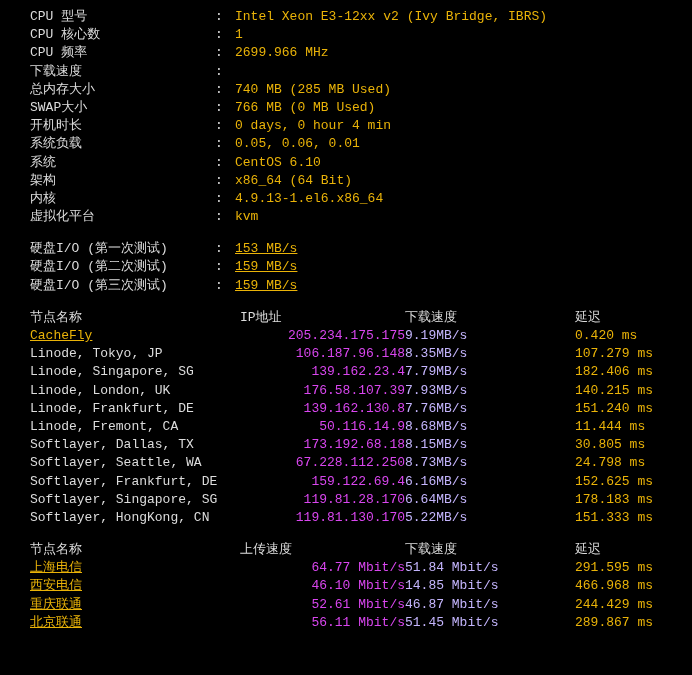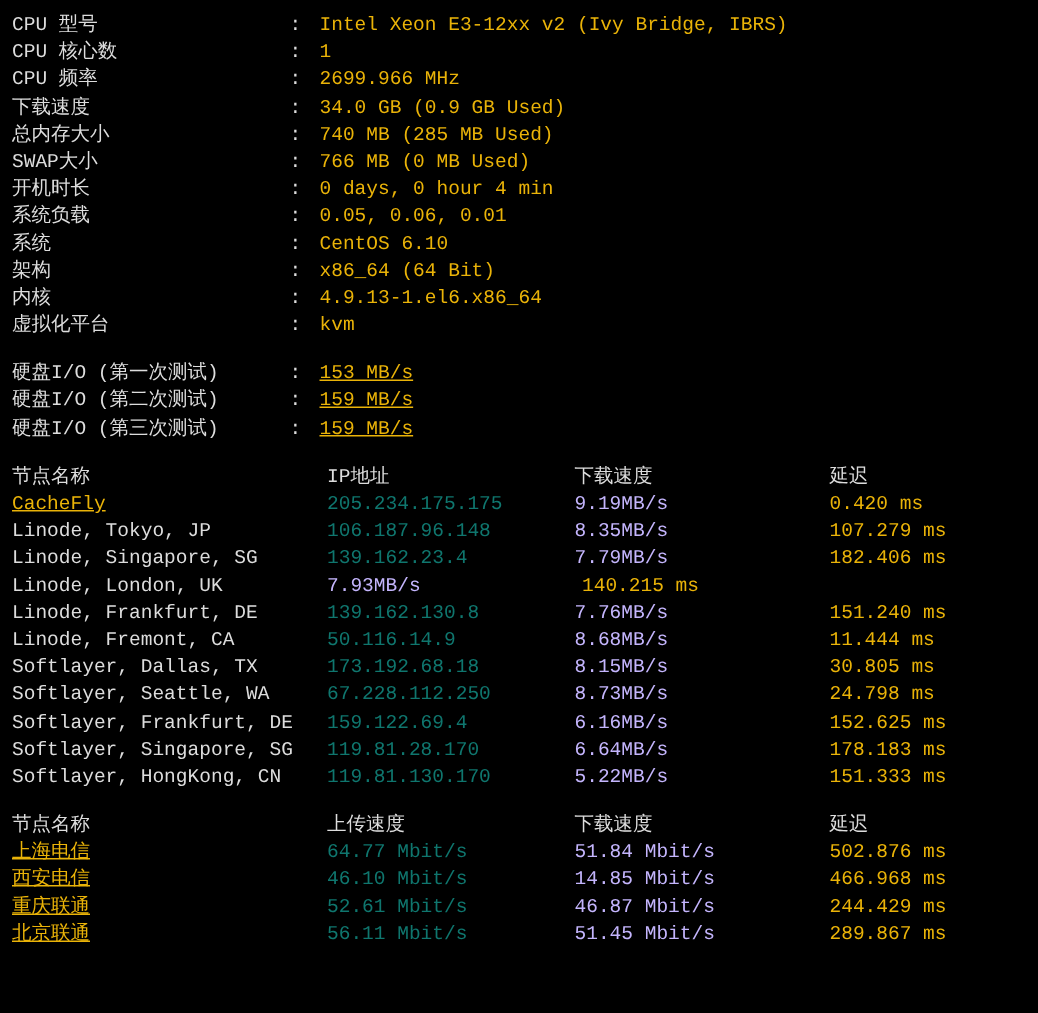--- a/index.html
+++ b/index.html
@@ -8,25 +8,25 @@
       font-family: "Courier New", Consolas, monospace;
       font-size: 13px;
       margin: 0;
       padding: 8px;
       width: 692px;
       box-sizing: border-box;
       line-height: 1.4;
       white-space: nowrap;
     }
     .c-cyan { color: #eab308; }
-    .c-green { color: #0f766e; }
+    .c-green { color: #d946ef; text-align: right; }
     .c-red { color: #c4b5fd; }
     .c-yellow { color: #eab308; text-decoration: underline; }
     .c-white { color: #ddd; }
-    .row { display: flex; }
+    .row { display: flex; margin-left: 22px; }
     .kv-label { display: inline-block; width: 185px; }
     .kv-sep { display: inline-block; width: 20px; }
     .hr { height: 14px; }
     .col-node { display: inline-block; width: 210px; }
     .col-ip   { display: inline-block; width: 165px; }
     .col-dl   { display: inline-block; width: 170px; }
     .col-lat  { display: inline-block; }
     .col2-node { display: inline-block; width: 210px; }
     .col2-up   { display: inline-block; width: 165px; }
     .col2-dl   { display: inline-block; width: 170px; }
@@ -47,21 +47,20 @@
       <span class="c-cyan">1</span>
     </div>
     <div class="row">
       <span class="kv-label c-white">CPU 频率</span>
       <span class="kv-sep c-white">: </span>
       <span class="c-cyan">2699.966 MHz</span>
     </div>
     <div class="row">
       <span class="kv-label c-white">下载速度</span>
       <span class="kv-sep c-white">: </span>
-      <span class="c-cyan">34.0 GB (0.9 GB Used)</span>
     </div>
     <div class="row">
       <span class="kv-label c-white">总内存大小</span>
       <span class="kv-sep c-white">: </span>
       <span class="c-cyan">740 MB (285 MB Used)</span>
     </div>
     <div class="row">
       <span class="kv-label c-white">SWAP大小</span>
       <span class="kv-sep c-white">: </span>
       <span class="c-cyan">766 MB (0 MB Used)</span>
@@ -136,20 +135,21 @@
       <span class="col-lat c-cyan">107.279 ms</span>
     </div>
     <div class="row">
       <span class="col-node c-white">Linode, Singapore, SG</span>
       <span class="col-ip c-green">139.162.23.4</span>
       <span class="col-dl c-red">7.79MB/s</span>
       <span class="col-lat c-cyan">182.406 ms</span>
     </div>
     <div class="row">
       <span class="col-node c-white">Linode, London, UK</span>
+      <span class="col-ip c-green">176.58.107.39</span>
       <span class="col-dl c-red">7.93MB/s</span>
       <span class="col-lat c-cyan">140.215 ms</span>
     </div>
     <div class="row">
       <span class="col-node c-white">Linode, Frankfurt, DE</span>
       <span class="col-ip c-green">139.162.130.8</span>
       <span class="col-dl c-red">7.76MB/s</span>
       <span class="col-lat c-cyan">151.240 ms</span>
     </div>
     <div class="row">
@@ -194,21 +194,21 @@
     <div class="row">
       <span class="col2-node c-white">节点名称</span>
       <span class="col2-up c-white">上传速度</span>
       <span class="col2-dl c-white">下载速度</span>
       <span class="col2-lat c-white">延迟</span>
     </div>
     <div class="row">
       <span class="col2-node c-yellow">上海电信</span>
       <span class="col2-up c-green">64.77 Mbit/s</span>
       <span class="col2-dl c-red">51.84 Mbit/s</span>
-      <span class="col2-lat c-cyan">502.876 ms</span>
+      <span class="col2-lat c-cyan">291.595 ms</span>
     </div>
     <div class="row">
       <span class="col2-node c-yellow">西安电信</span>
       <span class="col2-up c-green">46.10 Mbit/s</span>
       <span class="col2-dl c-red">14.85 Mbit/s</span>
       <span class="col2-lat c-cyan">466.968 ms</span>
     </div>
     <div class="row">
       <span class="col2-node c-yellow">重庆联通</span>
       <span class="col2-up c-green">52.61 Mbit/s</span>

